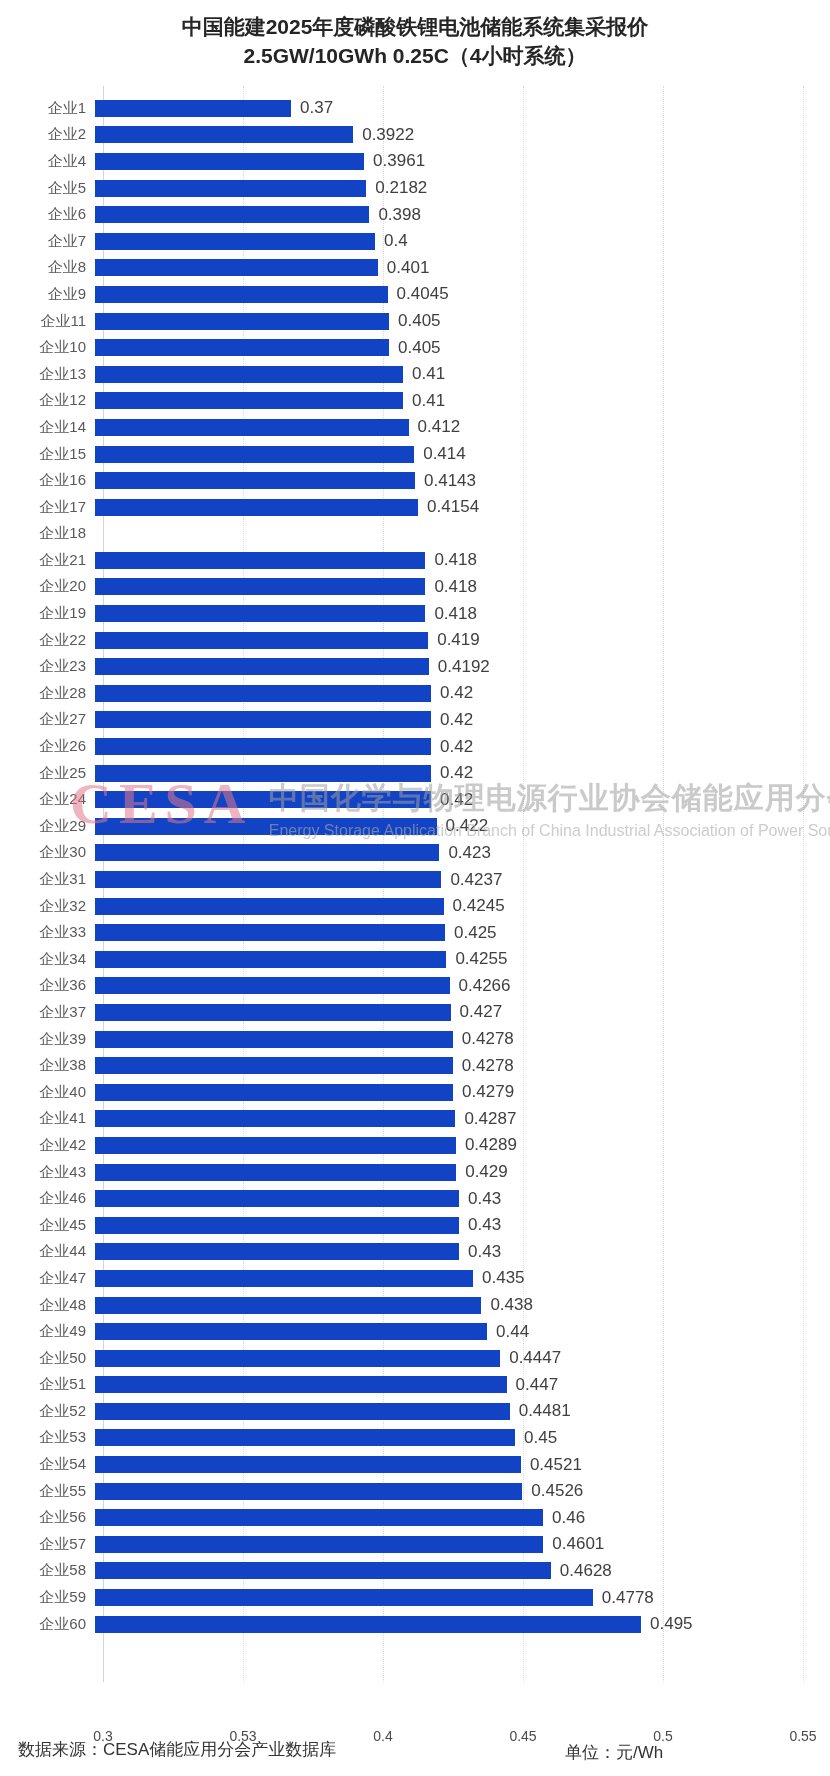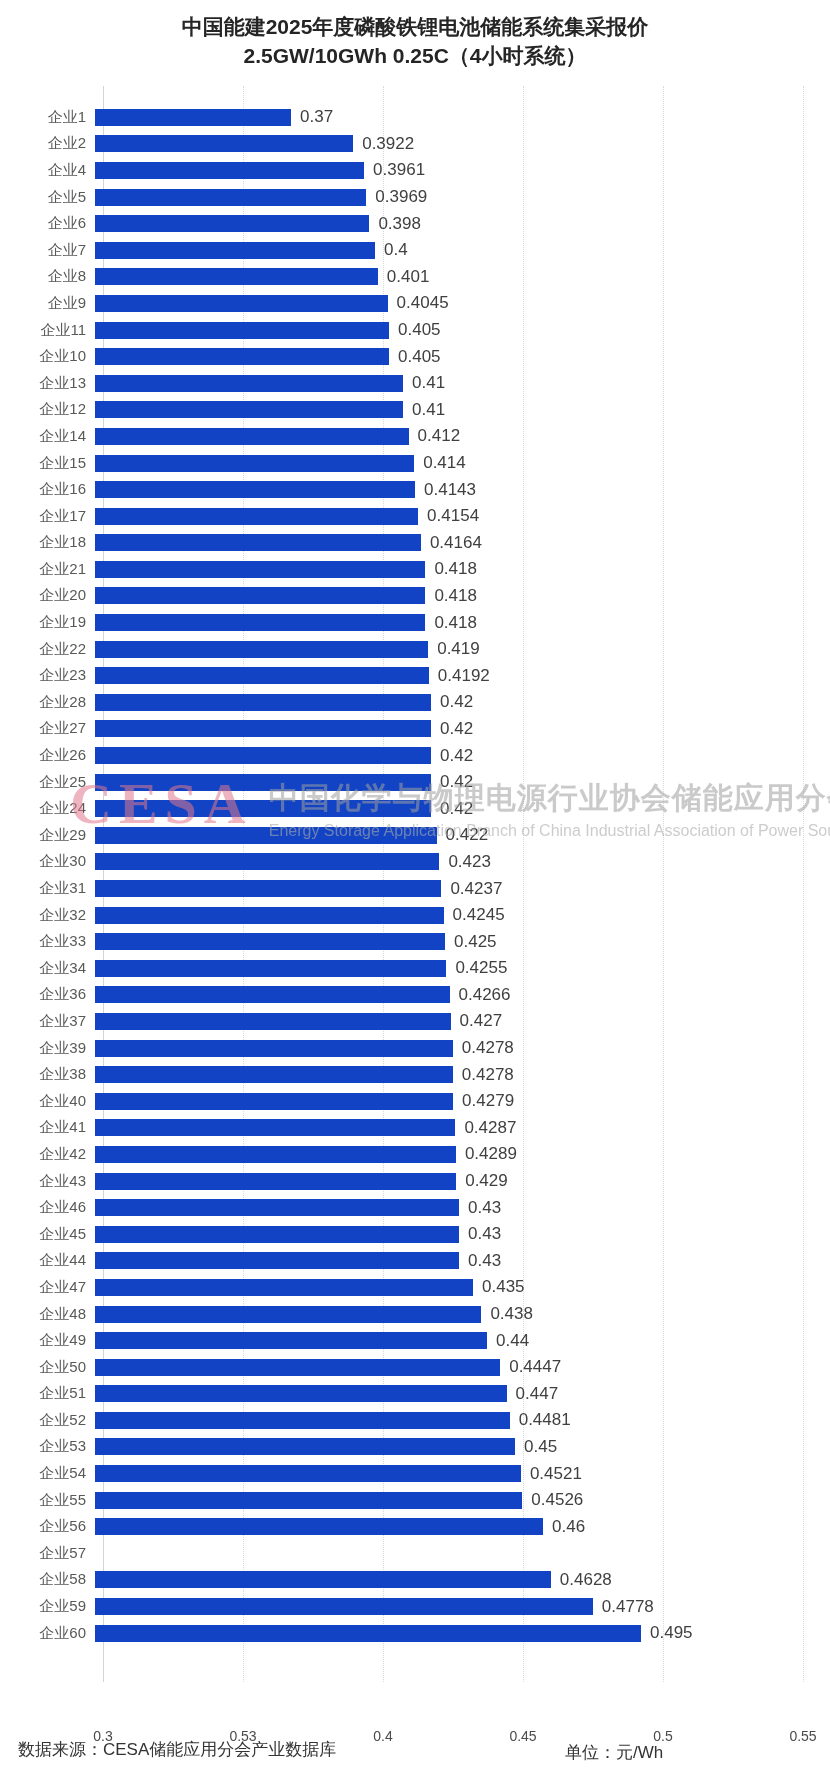--- a/index.html
+++ b/index.html
@@ -15,21 +15,21 @@
   }
   .plot-bg {
     position: absolute; left: 103px; top: 86px; width: 700px; height: 1596px;
     pointer-events: none;
   }
   .gridline {
     position: absolute; top: 0; bottom: 0; width: 0;
     border-left: 1px dotted #d9d9d9;
   }
   .gridline.axisline { border-left: 1px solid #d4d4d4; }
-  .rows { position: absolute; top: 104px; left: 0; width: 830px; }
+  .rows { position: absolute; top: 95px; left: 0; width: 830px; }
   .row { display: flex; align-items: center; height: 26.6px; }
   .company {
     width: 95px; text-align: right; padding-right: 9px; flex: 0 0 95px;
     font-size: 15px; color: #595959; white-space: nowrap;
   }
   .barzone { position: relative; flex: 1; display: flex; align-items: center; }
   .bar { height: 17px; background: #1143c4; }
   .val {
     margin-left: 9px; font-size: 17px; color: #404040; white-space: nowrap;
   }
@@ -96,21 +96,21 @@
       <div class="company">企业4</div>
       <div class="barzone">
         <div class="bar" style="width: 269.1px; background: rgb(17, 67, 196);"></div>
         <span class="val">0.3961</span>
       </div>
     </div>
     <div class="row">
       <div class="company">企业5</div>
       <div class="barzone">
         <div class="bar" style="width: 271.3px; background: rgb(17, 67, 196);"></div>
-        <span class="val">0.3969</span>
+        <span class="val">0.2182</span>
       </div>
     </div>
     <div class="row">
       <div class="company">企业6</div>
       <div class="barzone">
         <div class="bar" style="width: 274.4px; background: rgb(17, 67, 196);"></div>
         <span class="val">0.398</span>
       </div>
     </div>
     <div class="row">
@@ -185,24 +185,20 @@
     </div>
     <div class="row">
       <div class="company">企业17</div>
       <div class="barzone">
         <div class="bar" style="width: 323.1px; background: rgb(17, 67, 196);"></div>
         <span class="val">0.4154</span>
       </div>
     </div>
     <div class="row">
       <div class="company">企业18</div>
-      <div class="barzone">
-        <div class="bar" style="width: 325.9px; background: rgb(17, 67, 196);"></div>
-        <span class="val">0.4164</span>
-      </div>
     </div>
     <div class="row">
       <div class="company">企业21</div>
       <div class="barzone">
         <div class="bar" style="width: 330.4px; background: rgb(17, 67, 196);"></div>
         <span class="val">0.418</span>
       </div>
     </div>
     <div class="row">
       <div class="company">企业20</div>
@@ -451,20 +447,24 @@
     </div>
     <div class="row">
       <div class="company">企业56</div>
       <div class="barzone">
         <div class="bar" style="width: 448px; background: rgb(17, 67, 196);"></div>
         <span class="val">0.46</span>
       </div>
     </div>
     <div class="row">
       <div class="company">企业57</div>
+      <div class="barzone">
+        <div class="bar" style="width: 448.3px; background: rgb(17, 67, 196);"></div>
+        <span class="val">0.4601</span>
+      </div>
     </div>
     <div class="row">
       <div class="company">企业58</div>
       <div class="barzone">
         <div class="bar" style="width: 455.8px; background: rgb(17, 67, 196);"></div>
         <span class="val">0.4628</span>
       </div>
     </div>
     <div class="row">
       <div class="company">企业59</div>

